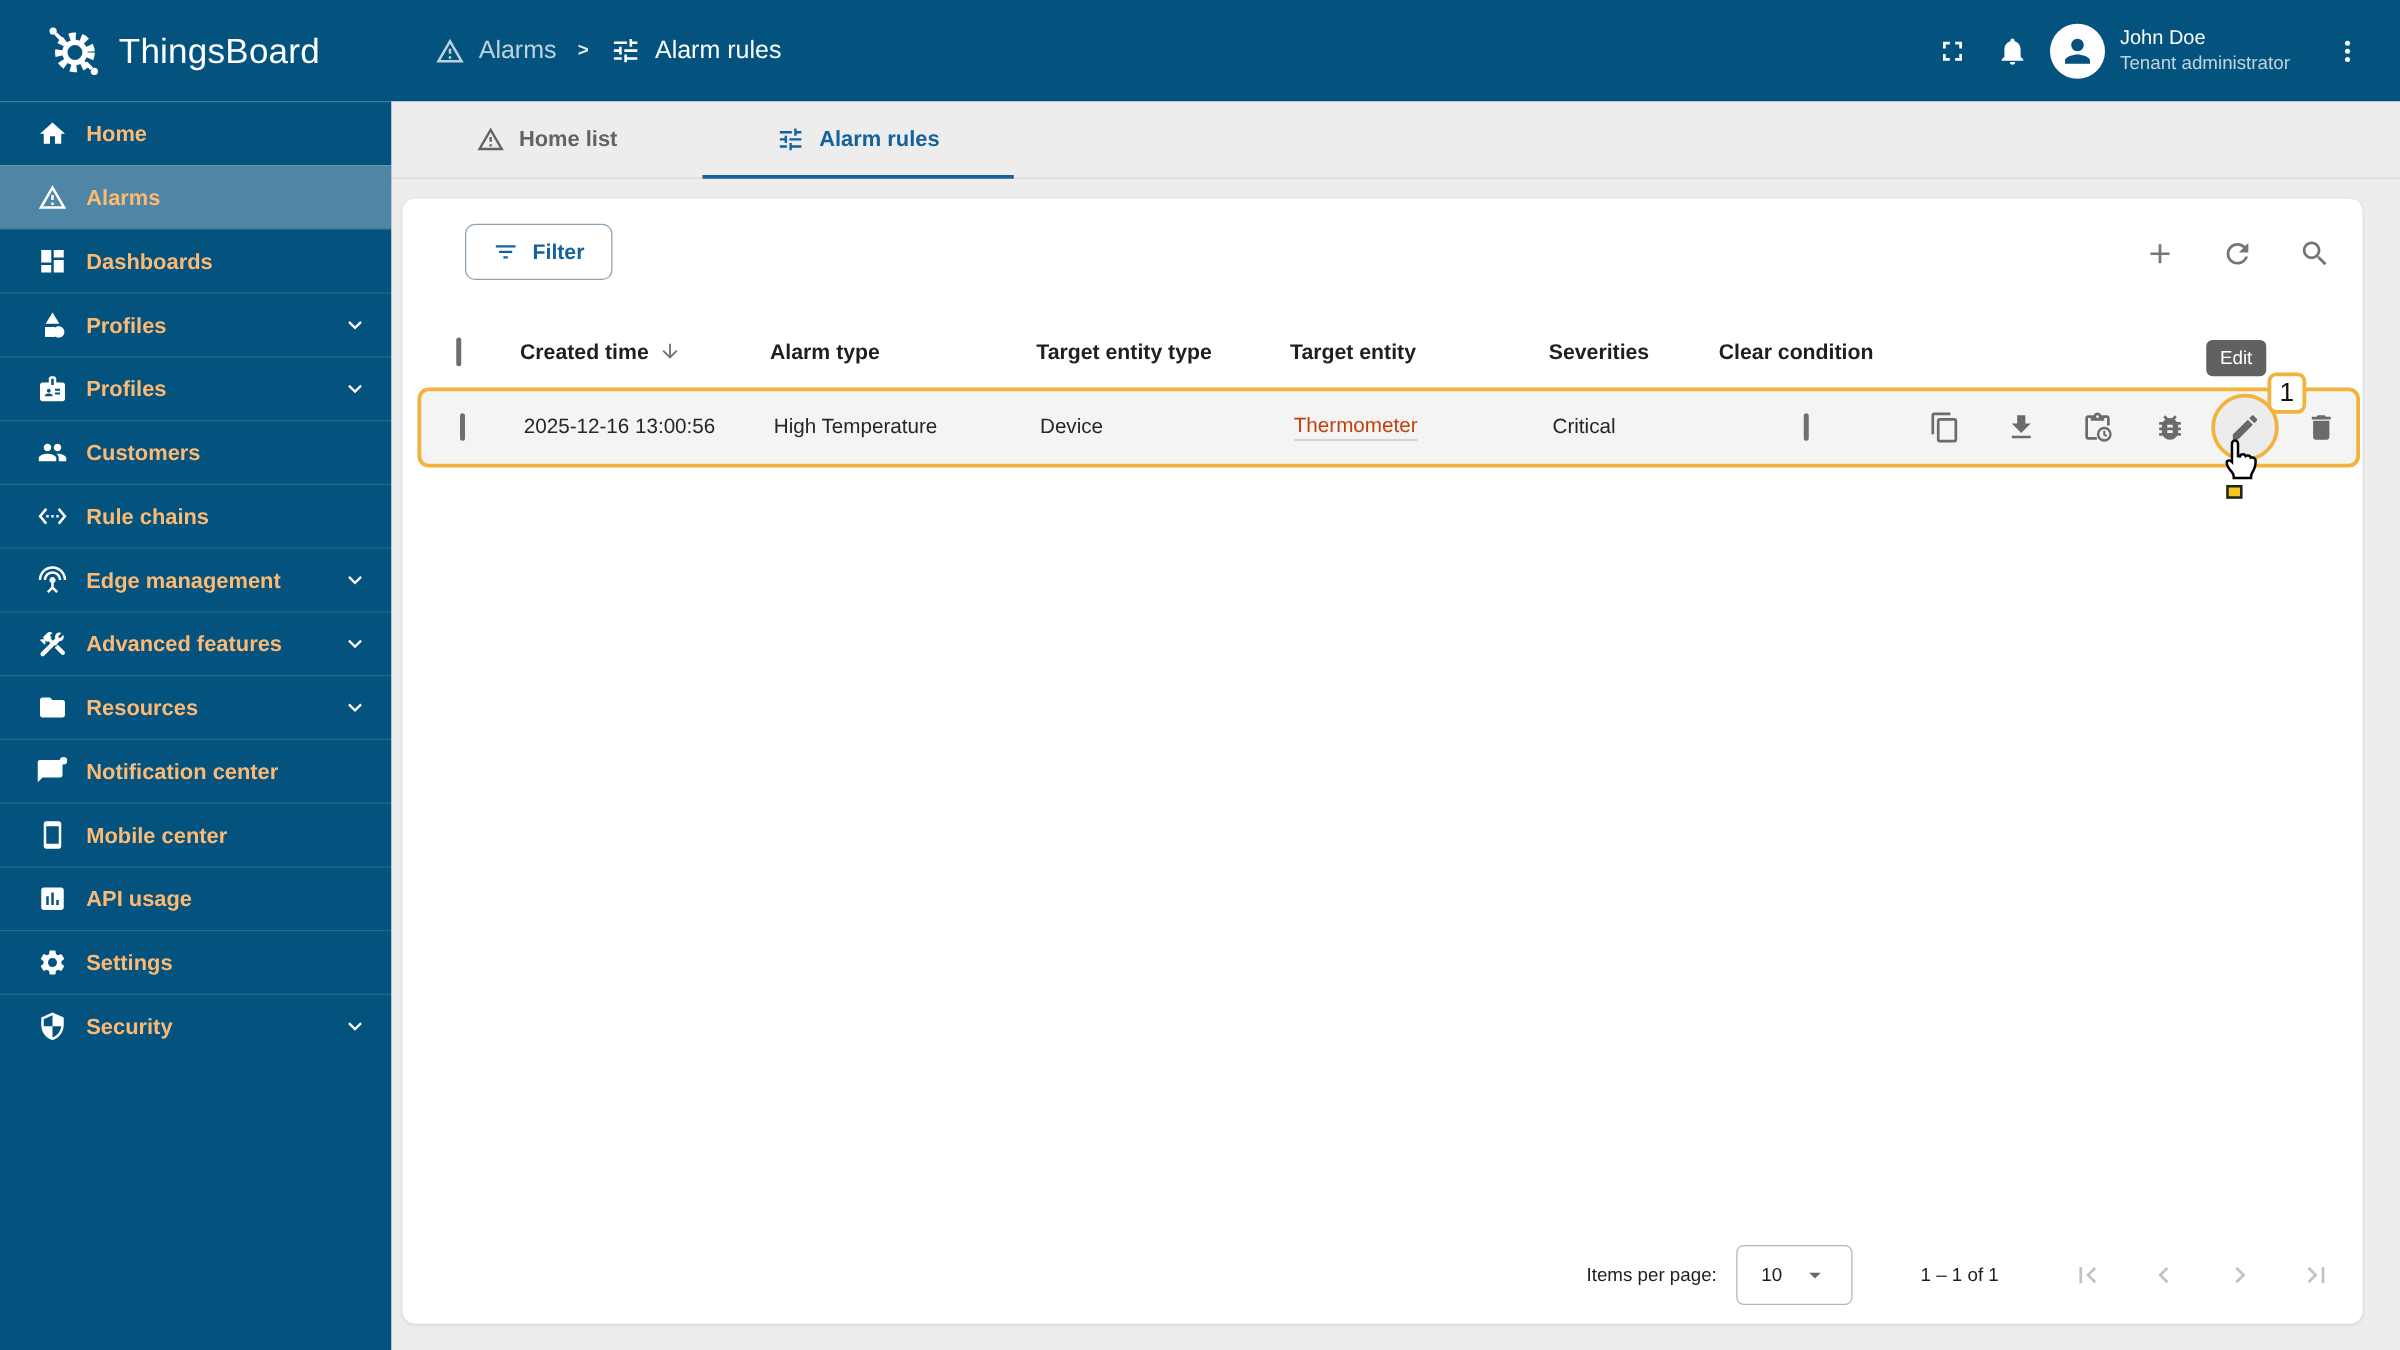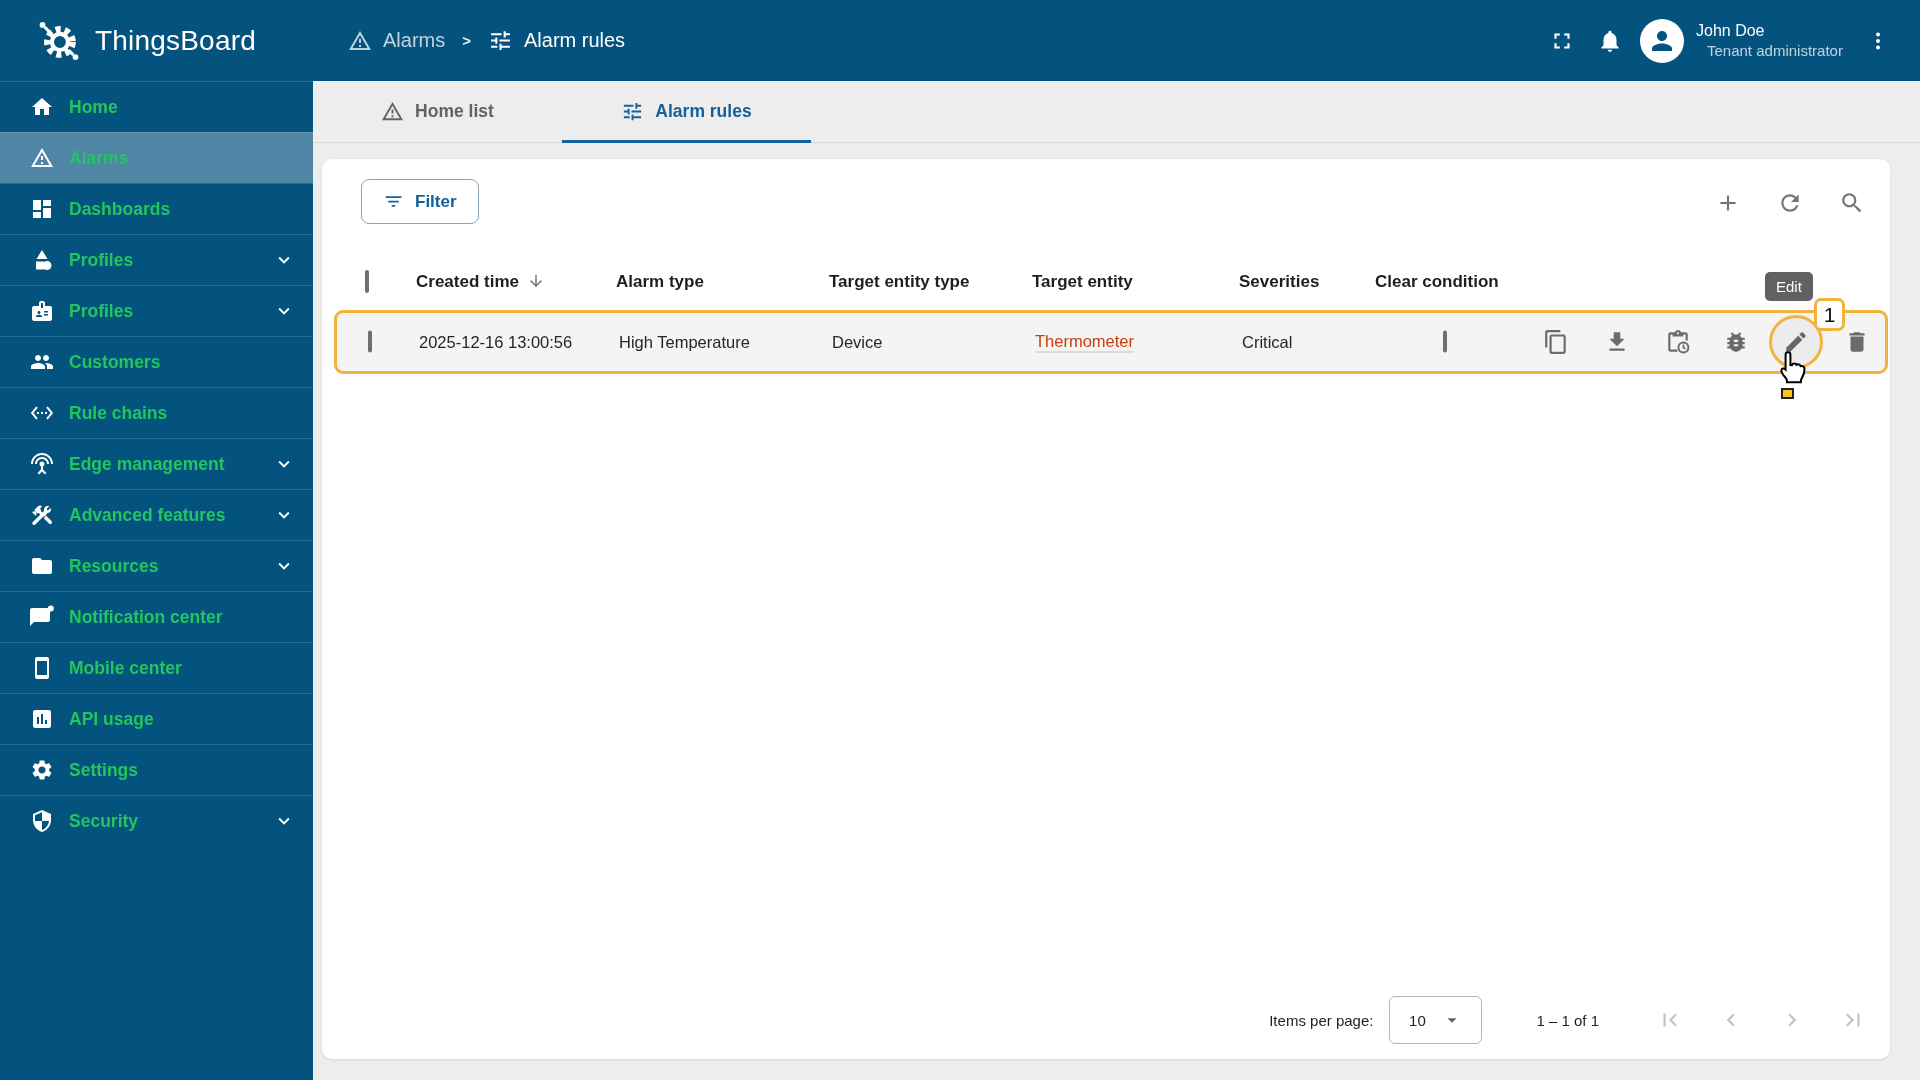--- a/index.html
+++ b/index.html
@@ -19,27 +19,27 @@
   .logo-text { font-size:28px; letter-spacing:.2px; }
   .breadcrumb { display:flex; align-items:center; gap:14px; margin-left:92px; font-size:20px; }
   .crumb { display:flex; align-items:center; gap:11px; }
   .crumb.dim { color:rgba(255,255,255,.74); }
   .crumb-sep { font-size:15px; font-weight:bold; color:rgba(255,255,255,.9); padding:0 3px; }
   .header-right { margin-left:auto; display:flex; align-items:center; padding-right:22px; }
   .hbtn { width:48px; height:48px; display:flex; align-items:center; justify-content:center; }
   .avatar { width:44px; height:44px; border-radius:50%; background:#fff; display:flex; align-items:center; justify-content:center; margin:0 12px 0 6px; }
   .user-block { line-height:1.32; margin-right:14px; min-width:148px; }
   .user-name { font-size:16px; color:#fff; }
-  .user-role { font-size:15px; color:rgba(255,255,255,.74);margin-left:11px; }
+  .user-role { font-size:15px; color:rgba(255,255,255,.74); }
 
   
   .sidebar { position:absolute; top:81px; left:0; width:313px; height:999px; background:#04527e; z-index:10; }
   .nav-item {
     height:51px; display:flex; align-items:center; padding:0 18px 0 30px;
-    color:#22c55e; font-size:17.5px; font-weight:bold; border-top:1px solid rgba(255,255,255,.13);
+    color:#fdba74; font-size:17.5px; font-weight:bold; border-top:1px solid rgba(255,255,255,.13);
   }
   .nav-item.active { background:rgba(255,255,255,.3); }
   .nav-icon { width:24px; height:24px; margin-right:15px; flex:none; }
   .nav-chevron { margin-left:auto; width:22px; height:22px; }
 
   
   .main { position:absolute; left:313px; top:81px; width:1607px; height:999px; background:#ededed; }
   .tabbar { height:62px; display:flex; border-bottom:1px solid #d8d8d8; }
   .tab {
     width:249px; display:flex; align-items:center; justify-content:center; gap:11px;
@@ -47,21 +47,21 @@
   }
   .tab.active { color:#14619b; }
   .tab.active::after { content:""; position:absolute; left:0; right:0; bottom:-1px; height:3px; background:#14619b; }
 
   
   .card {
     position:absolute; left:9px; top:78px; width:1568px; height:900px;
     background:#fff; border-radius:10px; box-shadow:0 1px 3px rgba(0,0,0,.1);
   }
   .filter-btn {
-    position:absolute; left:39px; top:20px; height:45px; padding:0 21px;
+    position:absolute; left:50px; top:20px; height:45px; padding:0 21px;
     display:inline-flex; align-items:center; gap:11px;
     border:1px solid #8ba2b4; border-radius:8px; background:#fff;
     color:#14619b; font-size:17px; font-weight:bold; cursor:pointer;
   }
   .card-actions { position:absolute; top:31px; right:25px; display:flex; gap:36px; color:#757575; }
   .card-actions .abtn { width:26px; height:26px; cursor:pointer; }
 
   
   .thead { position:absolute; top:98px; left:0; width:100%; height:50px; font-size:17px; font-weight:bold; color:#1f1f1f; }
   .thead .cell, .row .cell { position:absolute; top:50%; transform:translateY(-50%); white-space:nowrap; }

